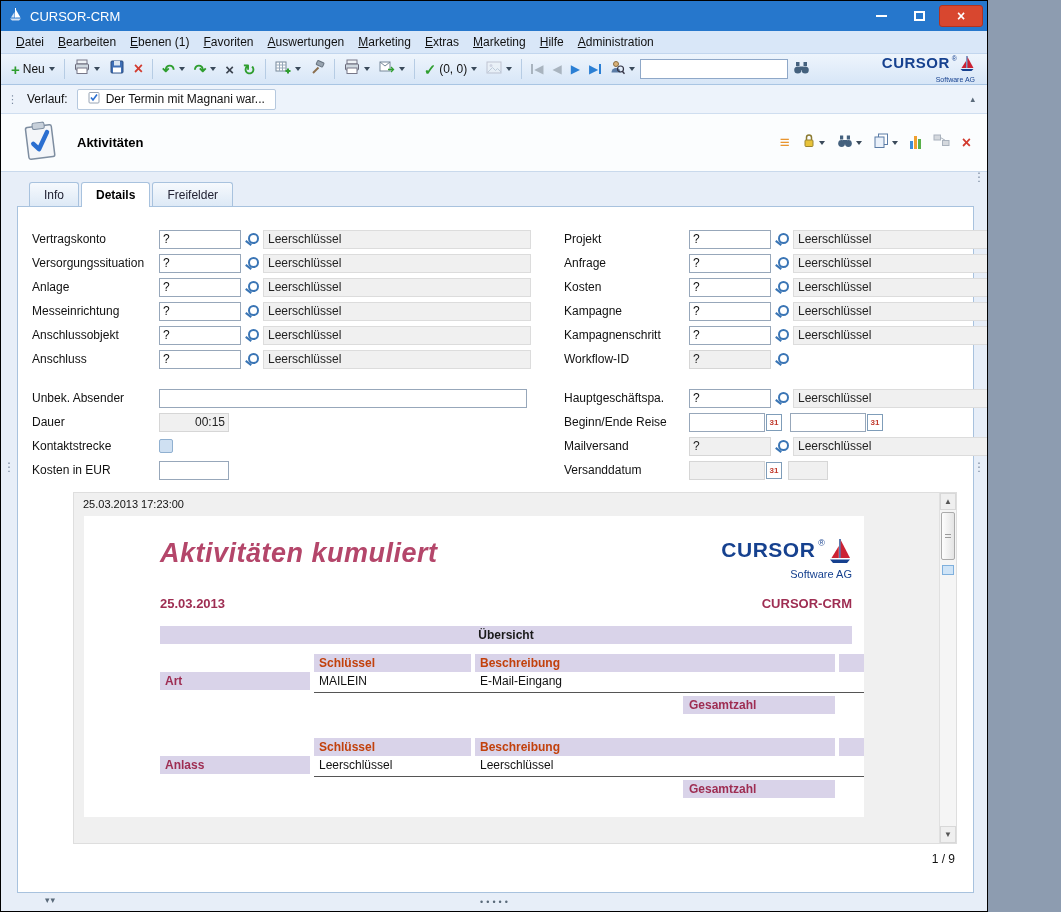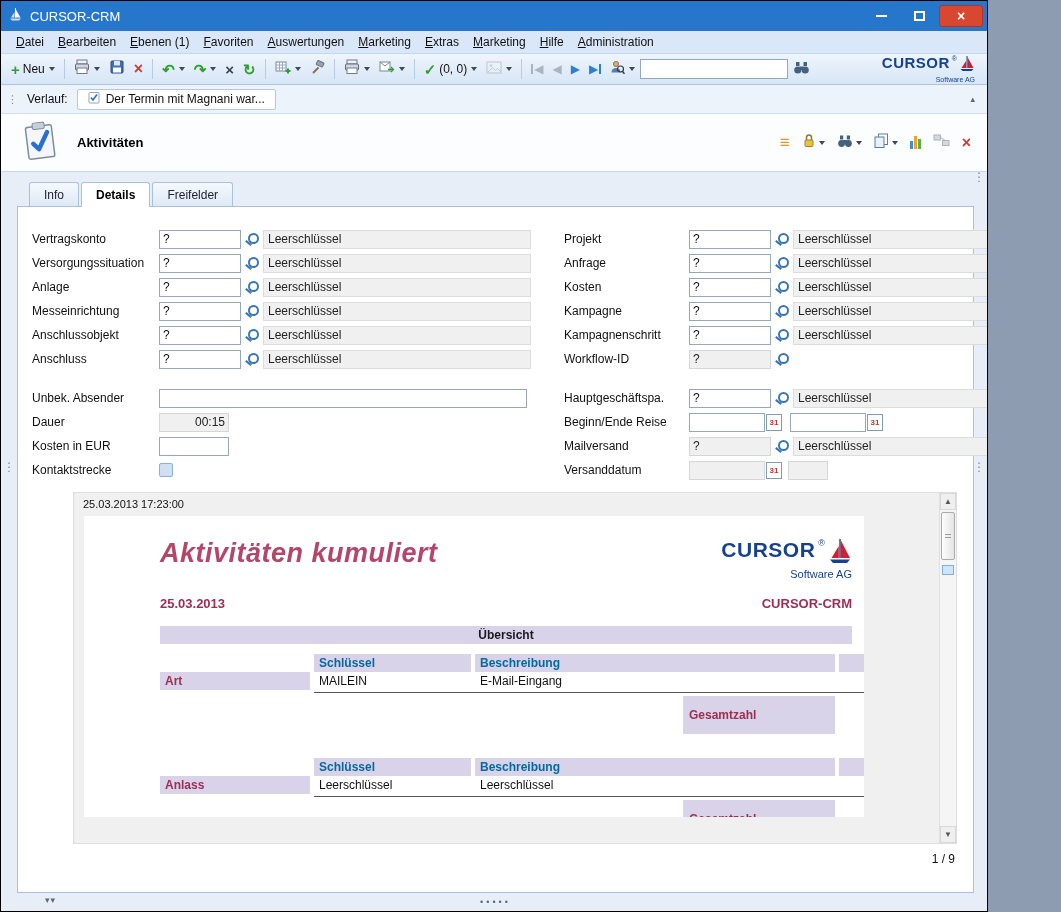--- a/index.html
+++ b/index.html
@@ -103,27 +103,27 @@
   .rtitle { font-size:27px; font-style:italic; font-weight:bold; color:#b4466a; letter-spacing:0.5px; }
   .rlogo { text-align:right; }
   .rlogo-top { display:flex; align-items:flex-start; gap:3px; justify-content:flex-end; }
   .rbrand { font-size:21px; font-weight:bold; color:#16418f; letter-spacing:0.5px; }
   .rreg { font-size:9px; color:#16418f; }
   .rsub { font-size:11px; color:#16418f; margin-top:0px; }
   .rdate-row { display:flex; justify-content:space-between; margin-top:16px; font-size:13px; font-weight:bold; color:#9e2d52; }
   .rsection { margin-top:15px; background:#d9d3e9; text-align:center; font-size:12px; font-weight:bold; padding:2px 0; color:#1a1a1a; }
   .rtable { display:grid; grid-template-columns:150px 157px 360px 79px; column-gap:4px; font-size:12px; margin-top:10px; }
   .rc { padding:2px 5px; color:#111; }
-  .rc-hdr { background:#d9d3e9; color:#0369a1; font-weight:bold; }
+  .rc-hdr { background:#d9d3e9; color:#c2410c; font-weight:bold; }
   .rc-right { text-align:right; }
   .rc-num { text-align:right; font-weight:bold; }
   .rc-group { background:#d9d3e9; color:#9e2d52; font-weight:bold; }
   .rule { grid-column:2/5; border-bottom:1px solid #555; margin:2px 0 3px; height:0; }
   .rc-total-wrap { padding:0; display:flex; }
-  .total-box { background:#d9d3e9; color:#9e2d52; font-weight:bold; margin-left:auto; width:152px; padding:12px 6px; }
+  .total-box { background:#d9d3e9; color:#9e2d52; font-weight:bold; margin-left:auto; width:152px; padding:2px 6px; }
   .rtable-gap { height:14px; }
 
   
   .rscroll { position:absolute; top:0; right:0; bottom:0; width:17px; background:#f5f5f5; border-left:1px solid #e0e0e0; }
   .sbtn { position:absolute; left:0; right:0; height:17px; display:flex; align-items:center; justify-content:center; font-size:8px; color:#555; background:#efefef; border:1px solid #d8d8d8; }
   .sbtn.up { top:0; } .sbtn.down { bottom:0; }
   .sthumb { position:absolute; top:19px; left:1px; right:1px; height:48px; background:linear-gradient(90deg,#fdfdfd,#e4e4e4); border:1px solid #ababab; border-radius:2px; }
   .sthumb::after { content:""; position:absolute; left:3px; right:3px; top:45%; height:6px; background:repeating-linear-gradient(#9a9a9a 0 1px, transparent 1px 3px); }
   .smarker { position:absolute; top:72px; left:2px; right:2px; height:10px; background:#cfe4f7; border:1px solid #7fb0dd; }
 
@@ -438,26 +438,26 @@
           <div class="fgap"></div>
           <div class="frow">
             <span class="flabel">Unbek. Absender</span>
             <input class="finput wide" value="" style="">
           </div>
           <div class="frow">
             <span class="flabel">Dauer</span>
             <input class="finput fro small70 t-right" readonly="" value="00:15" style="">
           </div>
           <div class="frow">
+            <span class="flabel">Kontaktstrecke</span>
+            <span class="checkbox"></span>
+          </div>
+          <div class="frow">
             <span class="flabel">Kosten in EUR</span>
             <input class="finput small70" value="" style="">
-          </div>
-          <div class="frow">
-            <span class="flabel">Kontaktstrecke</span>
-            <span class="checkbox"></span>
           </div>
         </div>
 
         <div class="fcol-right">
           <div class="frow">
             <span class="flabel">Projekt</span>
             <input class="finput" value="?" style="">
             <span class="mag"></span>
             <input class="fdesc" readonly="" value="Leerschlüssel" style="">
           </div>

